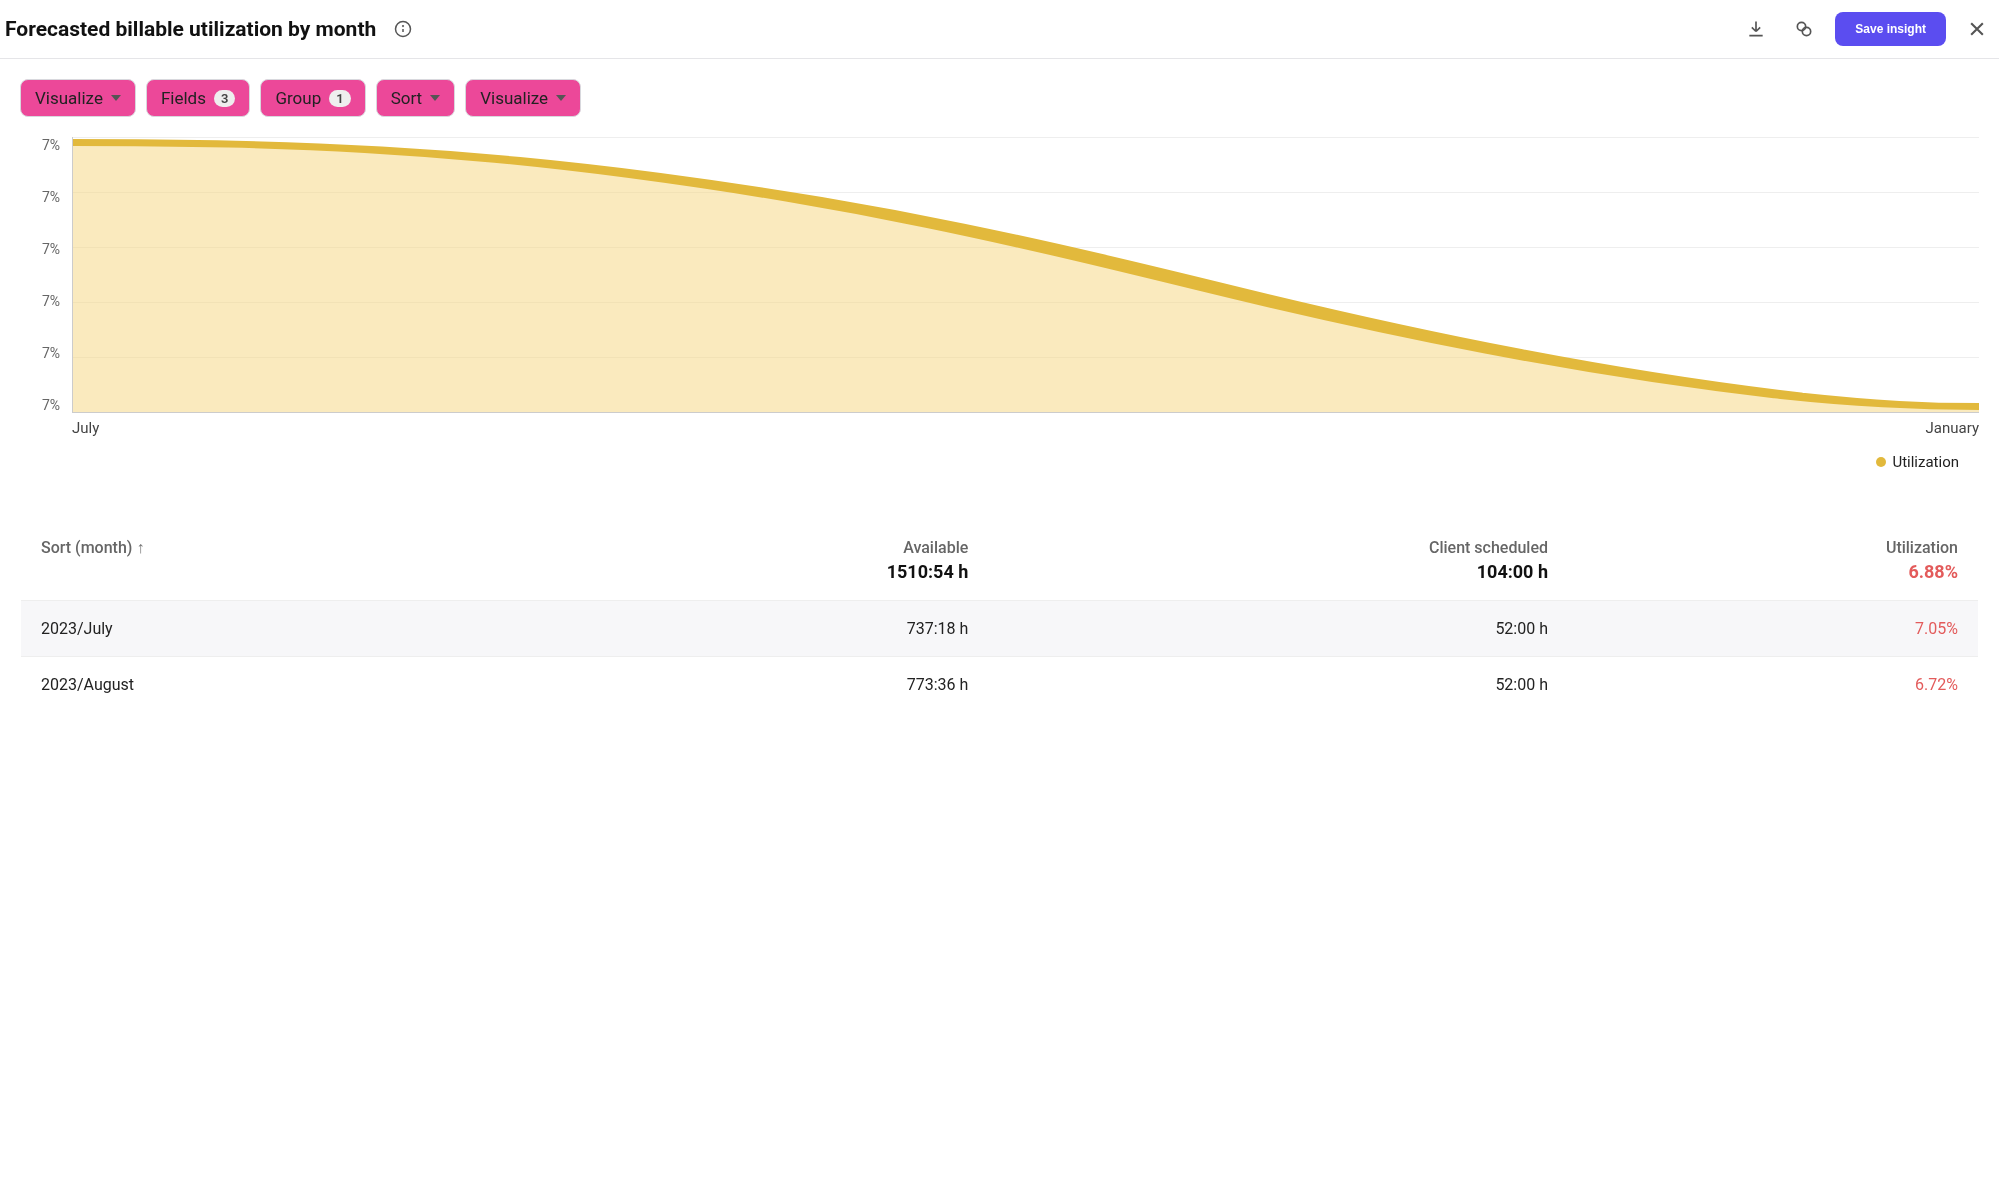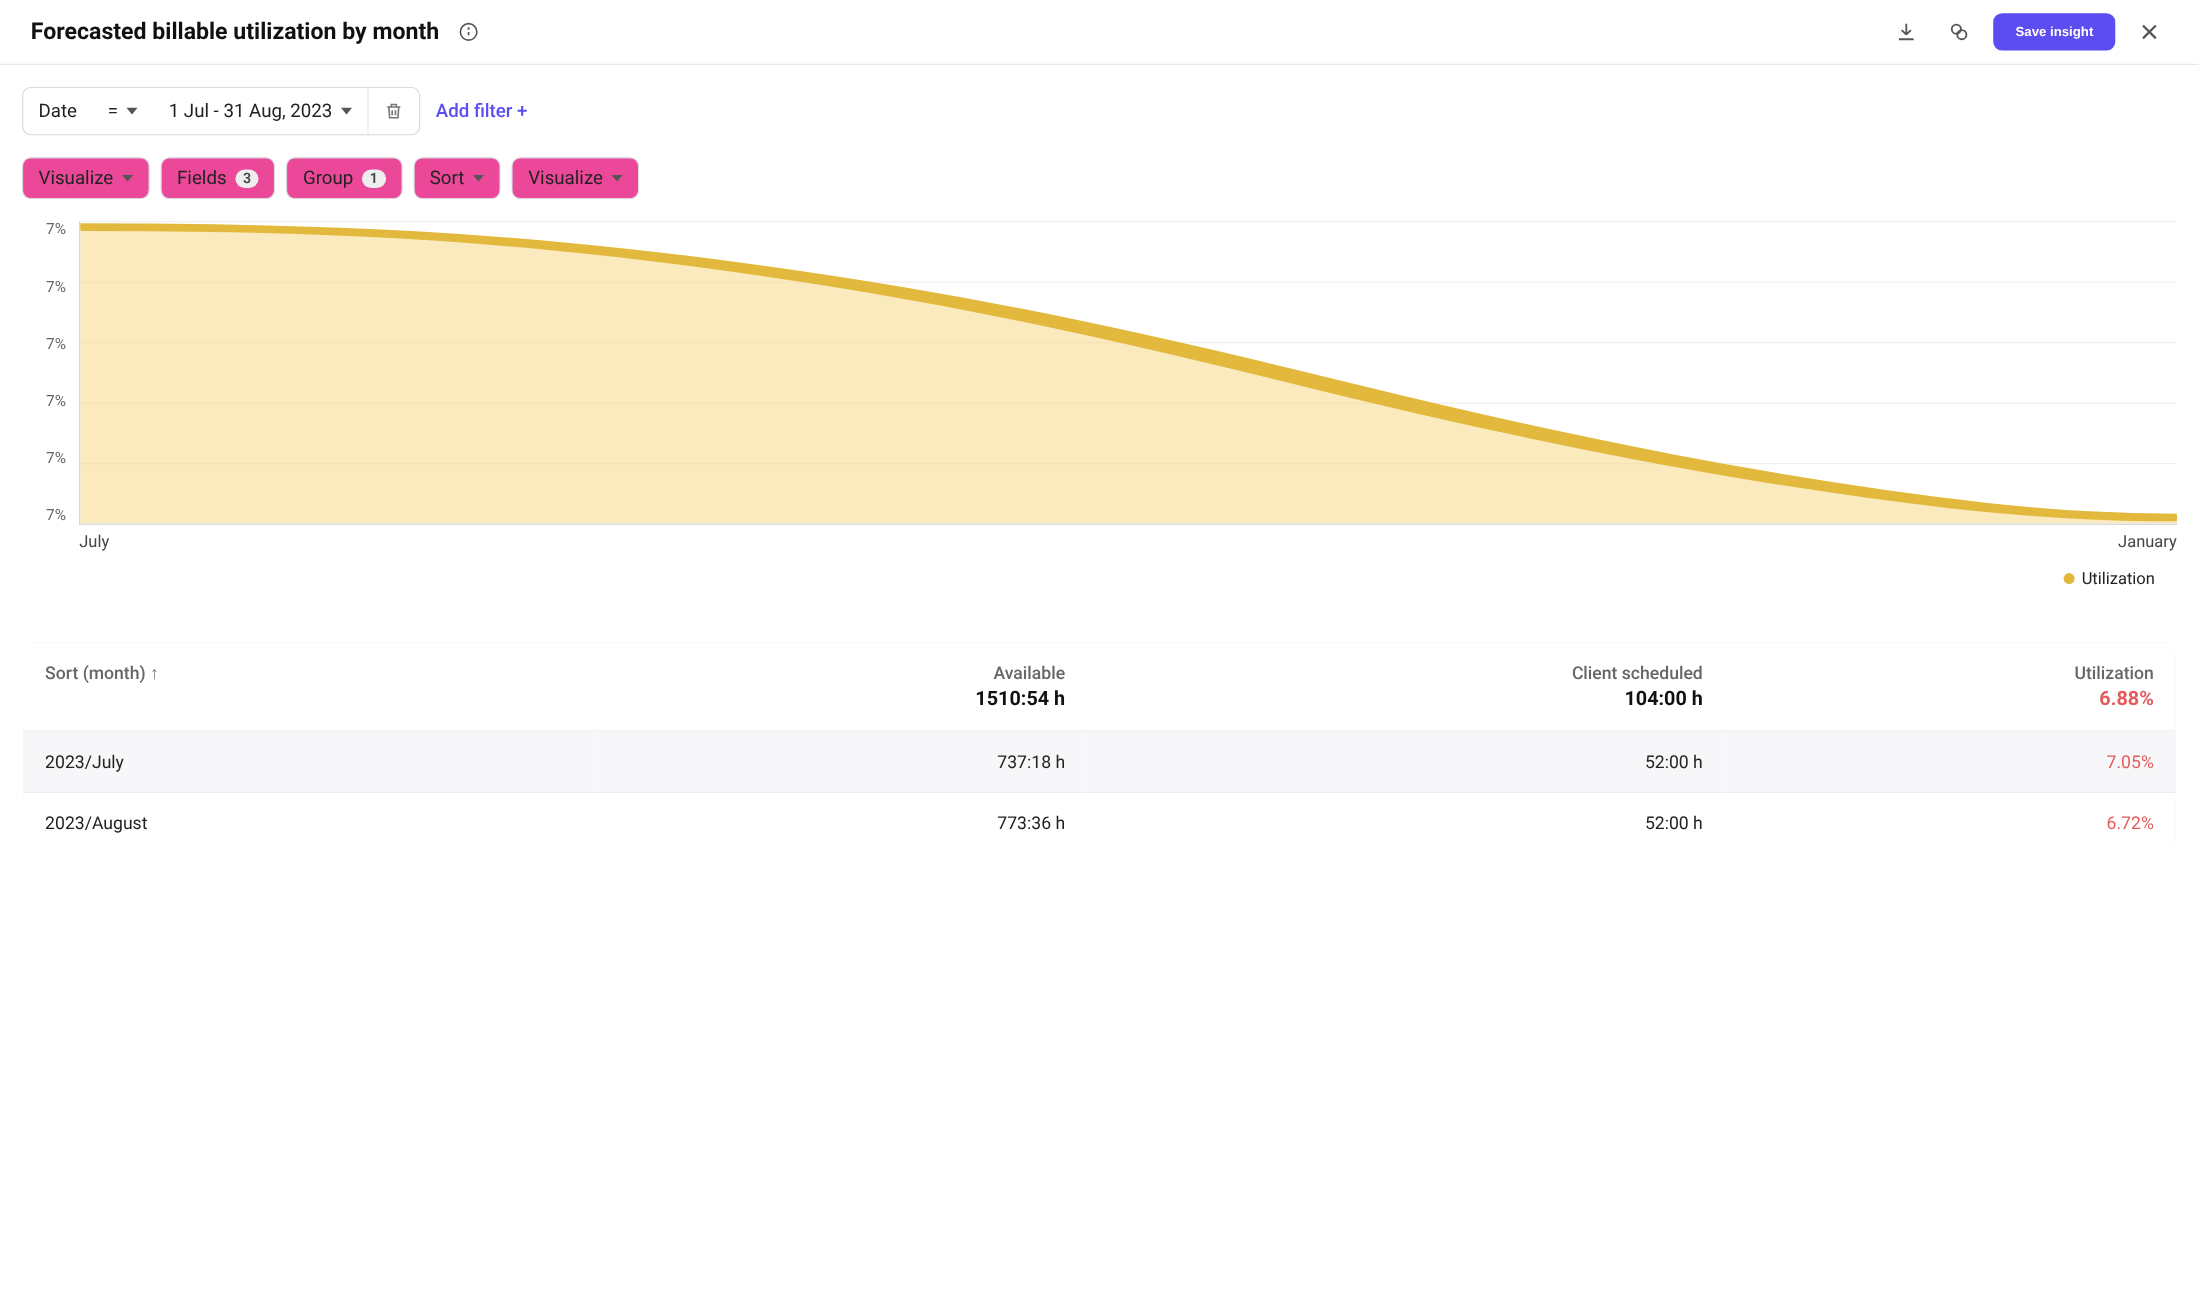--- a/index.html
+++ b/index.html
@@ -1,17 +1,17 @@
 <!DOCTYPE html>
 <html><head>
 <meta charset="utf-8">
 <style>
 * { box-sizing: border-box; margin: 0; padding: 0; }
 body { font-family: -apple-system, BlinkMacSystemFont, "Segoe UI", Roboto, sans-serif; background: #fff; color: #111; }
-.header { display: flex; align-items: center; justify-content: space-between; padding: 12px 28px; border-bottom: 1px solid #e5e5e8; }
+.header { display: flex; align-items: center; justify-content: space-between; padding: 12px 5px; border-bottom: 1px solid #e5e5e8; }
 .header-left { display: flex; align-items: center; gap: 10px; }
 .title { font-size: 21px; font-weight: 700; color: #111; }
 .header-right { display: flex; align-items: center; gap: 14px; }
 .icon-btn { width: 34px; height: 34px; display: flex; align-items: center; justify-content: center; cursor: pointer; color: #555; border-radius: 6px; }
 .save-btn { background: #5b4df0; color: #fff; border: none; padding: 10px 20px; font-size: 12px; font-weight: 600; border-radius: 8px; cursor: pointer; }
 .controls { padding: 20px; }
 .filter-bar { display: flex; align-items: center; gap: 14px; margin-bottom: 20px; }
 .filter-pill { display: flex; align-items: center; border: 1px solid #d8d8dd; border-radius: 8px; background: #fff; height: 44px; }
 .pill-seg { padding: 0 14px; font-size: 17px; color: #222; display: flex; align-items: center; gap: 8px; height: 100%; }
 .pill-seg.sep { border-left: 1px solid #e8e8ec; }
@@ -80,41 +80,20 @@
     <button class="save-btn">Save insight</button>
     <span class="icon-btn">
       <svg width="20" height="20" viewBox="0 0 24 24" fill="none" stroke="currentColor" stroke-width="2.5">
           <path d="M5 5l14 14M19 5L5 19"></path>
         </svg>
     </span>
   </div>
 </div>
 
 <div class="controls">
-  <div class="filter-bar">
-    <div class="filter-pill">
-      <div class="pill-seg">
-        <span>Date</span>
-      </div>
-      <div class="pill-seg">
-        <span>=</span>
-        <span class="caret"></span>
-      </div>
-      <div class="pill-seg">
-        <span>1 Jul - 31 Aug, 2023</span>
-        <span class="caret"></span>
-      </div>
-      <div class="pill-seg sep trash">
-        <svg width="18" height="18" viewBox="0 0 24 24" fill="none" stroke="#777" stroke-width="2">
-            <path d="M4 7h16M9 7V4h6v3M6 7l1 13h10l1-13M10 11v6M14 11v6"></path>
-          </svg>
-      </div>
-    </div>
-    <span class="add-filter">Add filter +</span>
-  </div>
 
   <div class="option-bar">
     <div class="option-left">
       <div class="opt-btn">
         <span>Visualize</span>
         <span class="caret"></span>
       </div>
       <div class="opt-btn">
         <span>Fields</span>
         <span class="badge">3</span>

